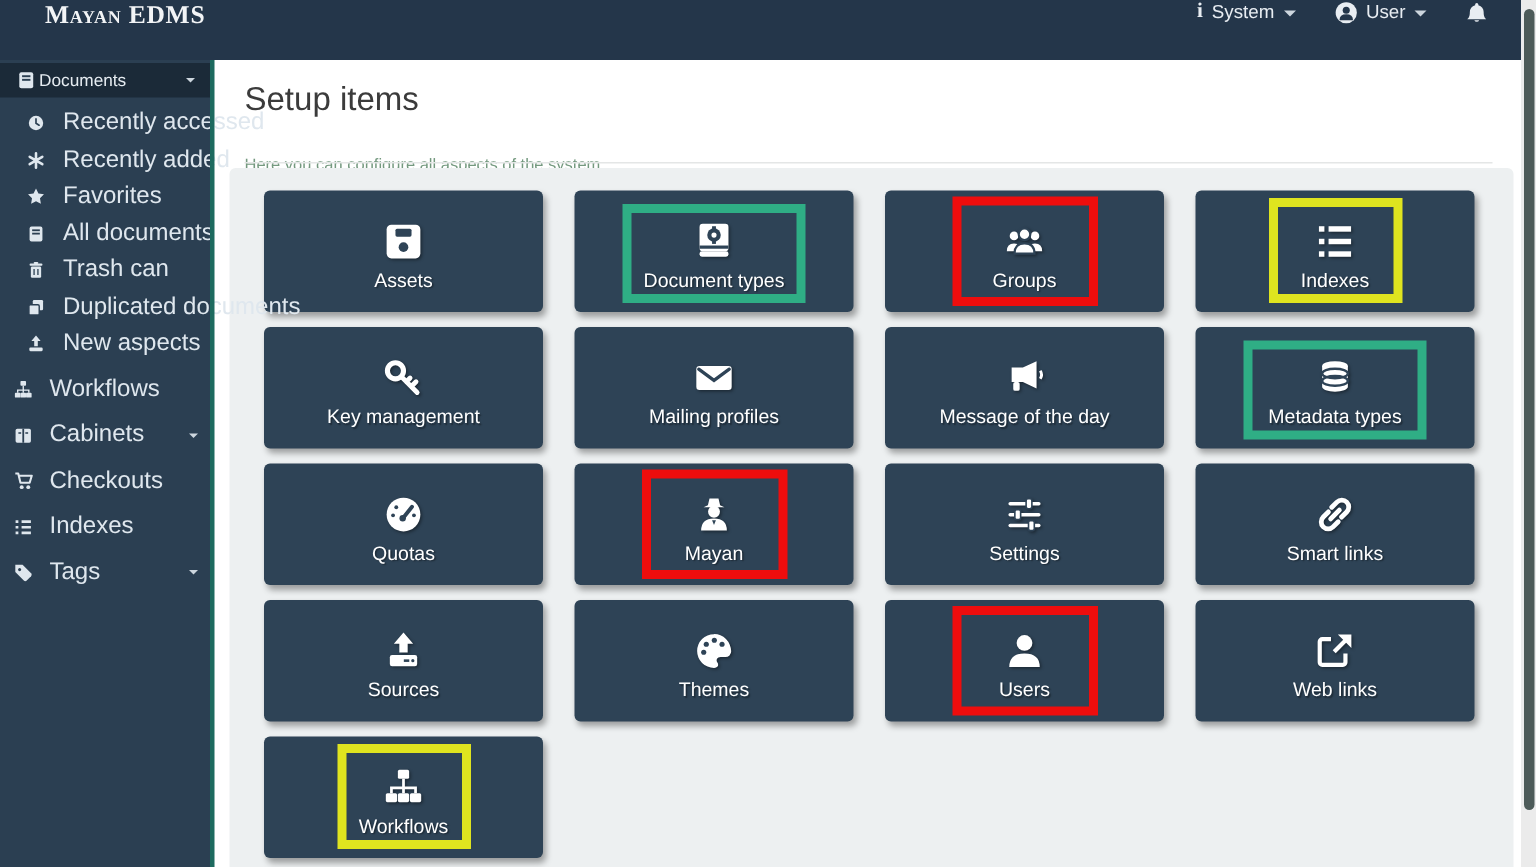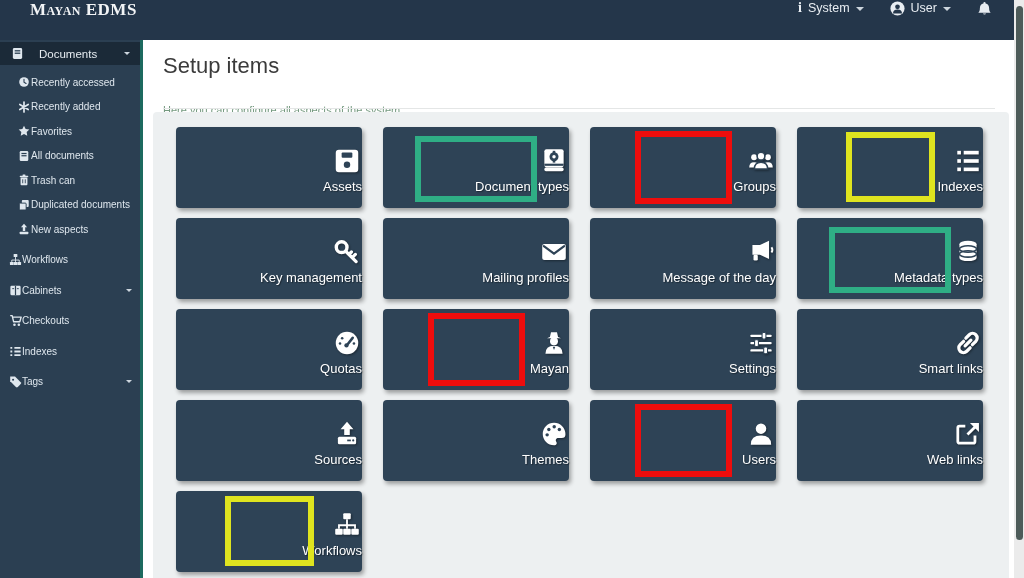--- a/index.html
+++ b/index.html
@@ -16,25 +16,25 @@
   .nav-menu { display:flex; align-items:center; gap:6px; color:#e8edf2; font-size:12.5px; cursor:pointer; }
   .nav-menu .ico { display:flex; align-items:center; }
   .info-i { font-family:"Liberation Serif", serif; font-weight:bold; font-size:14px; color:#e8edf2; }
   .caret { width:0; height:0; border-left:4px solid transparent; border-right:4px solid transparent;
     border-top:4px solid #cdd6de; margin-top:2px; }
   .bell { display:flex; align-items:center; cursor:pointer; }
 
   
   .sidebar { position:absolute; left:0; top:40px; width:140px; height:538px;
     background:#2b3f52; z-index:4; padding-top:2px; }
-  .side-head { height:23px; display:flex; align-items:center; gap:15px; padding:0 10px;
+  .side-head { height:23px; display:flex; align-items:center; gap:2px; padding:0 10px;
     background:#1b2a38; color:#e6ecf1; font-size:11.5px; cursor:pointer; }
   .side-head .lbl { flex:1; }
-  .side-item { height:24.5px; display:flex; align-items:center; gap:0; padding:0 8px;
-    color:#dfe7ee; font-size:10px; cursor:pointer; }
+  .side-item { height:24.5px; display:flex; align-items:center; gap:11px; padding:0 8px;
+    color:#dfe7ee; font-size:16px; cursor:pointer; }
   .side-item.sub { padding-left:17px; margin:0; }
   .side-item .lbl { flex:1; white-space:nowrap; }
   .side-group-gap { height:6px; }
   .side-caret { width:0; height:0; border-left:3.5px solid transparent; border-right:3.5px solid transparent;
     border-top:3.5px solid #cdd6de; }
   .side-ico { width:14px; display:flex; justify-content:center; align-items:center; flex:0 0 14px; }
 
   
   .teal-strip { position:absolute; left:140px; top:40px; width:3px; height:538px;
     background:#1d6a5f; z-index:4; }
@@ -44,21 +44,21 @@
   .page-title { position:absolute; left:20px; top:13px; font-size:22px; color:#3b3b3b; }
   .page-subtitle { position:absolute; left:20px; top:44px; font-size:11px; color:#74997f;margin-top:20px; }
   .header-rule { position:absolute; left:20px; top:68px; width:832px; height:1px; background:#e4e6e6; }
 
   .panel { position:absolute; left:10px; top:72px; width:856px; height:466px;
     background:#edf0f1; border-radius:4px 4px 0 0; }
   .tile-grid { position:absolute; left:23px; top:15px;
     display:grid; grid-template-columns:repeat(4,186px); grid-auto-rows:81px; column-gap:21px; row-gap:10px; }
   .tile { position:relative; background:#2e4356; border-radius:4px; cursor:pointer;
     box-shadow:2px 3px 4px rgba(0,0,0,.35);
-    display:flex; flex-direction:column; align-items:flex-end; justify-content:center; gap:3px; }
+    display:flex; flex-direction:column; align-items:center; justify-content:center; gap:3px; }
   .tile .t-ico { height:34px; display:flex; align-items:flex-end; justify-content:center;
     filter:drop-shadow(1px 1px 1px rgba(0,0,0,.4)); }
   .tile .t-lbl { color:#ffffff; font-size:13px; text-shadow:1px 1px 1px rgba(0,0,0,.4); }
   .hl-box { position:absolute; pointer-events:none; }
 
   
   .sb-track { position:absolute; right:0; top:0; width:10px; height:578px; background:#ebebeb; z-index:10; }
   .sb-thumb { position:absolute; left:1.5px; top:6px; width:7px; height:534px; border-radius:4px; background:#4d5b59; }
 </style>
 </head>

